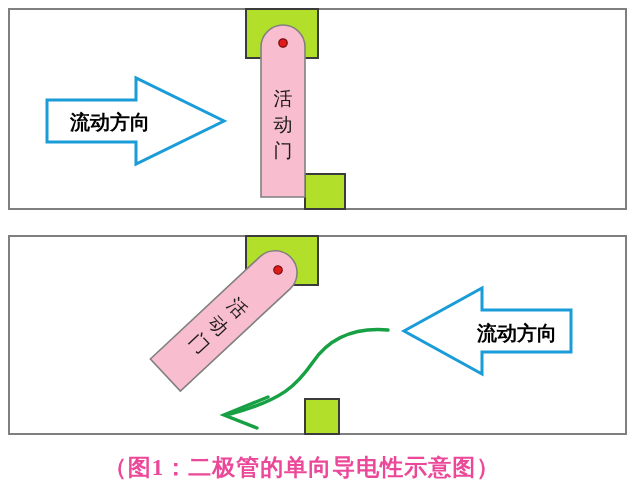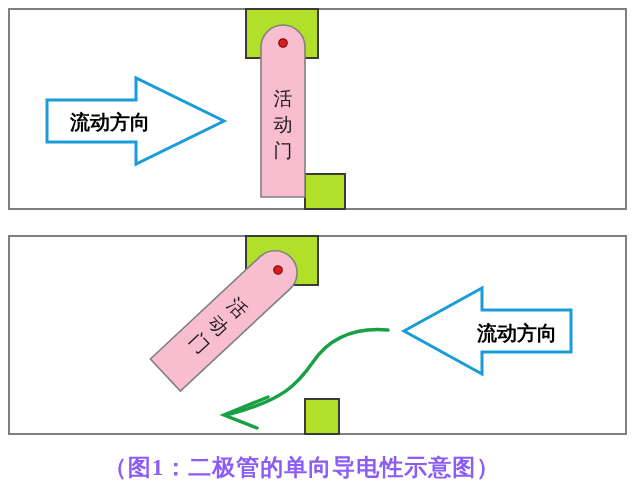--- a/index.html
+++ b/index.html
@@ -26,21 +26,21 @@
   }
   .caption {
     position: absolute;
     left: 0;
     top: 452px;
     width: 604px;
     text-align: center;
     font-family: "Liberation Serif", "DejaVu Serif", serif;
     font-size: 23px;
     font-weight: bold;
-    color: #8b5cf6;
+    color: #ec4899;
     letter-spacing: 1px;
     white-space: nowrap;
   }
   .arrow-label {
     font-family: "Liberation Sans", "DejaVu Sans", sans-serif;
     font-size: 20px;
     font-weight: bold;
     fill: #000000;
   }
   .door-label {

